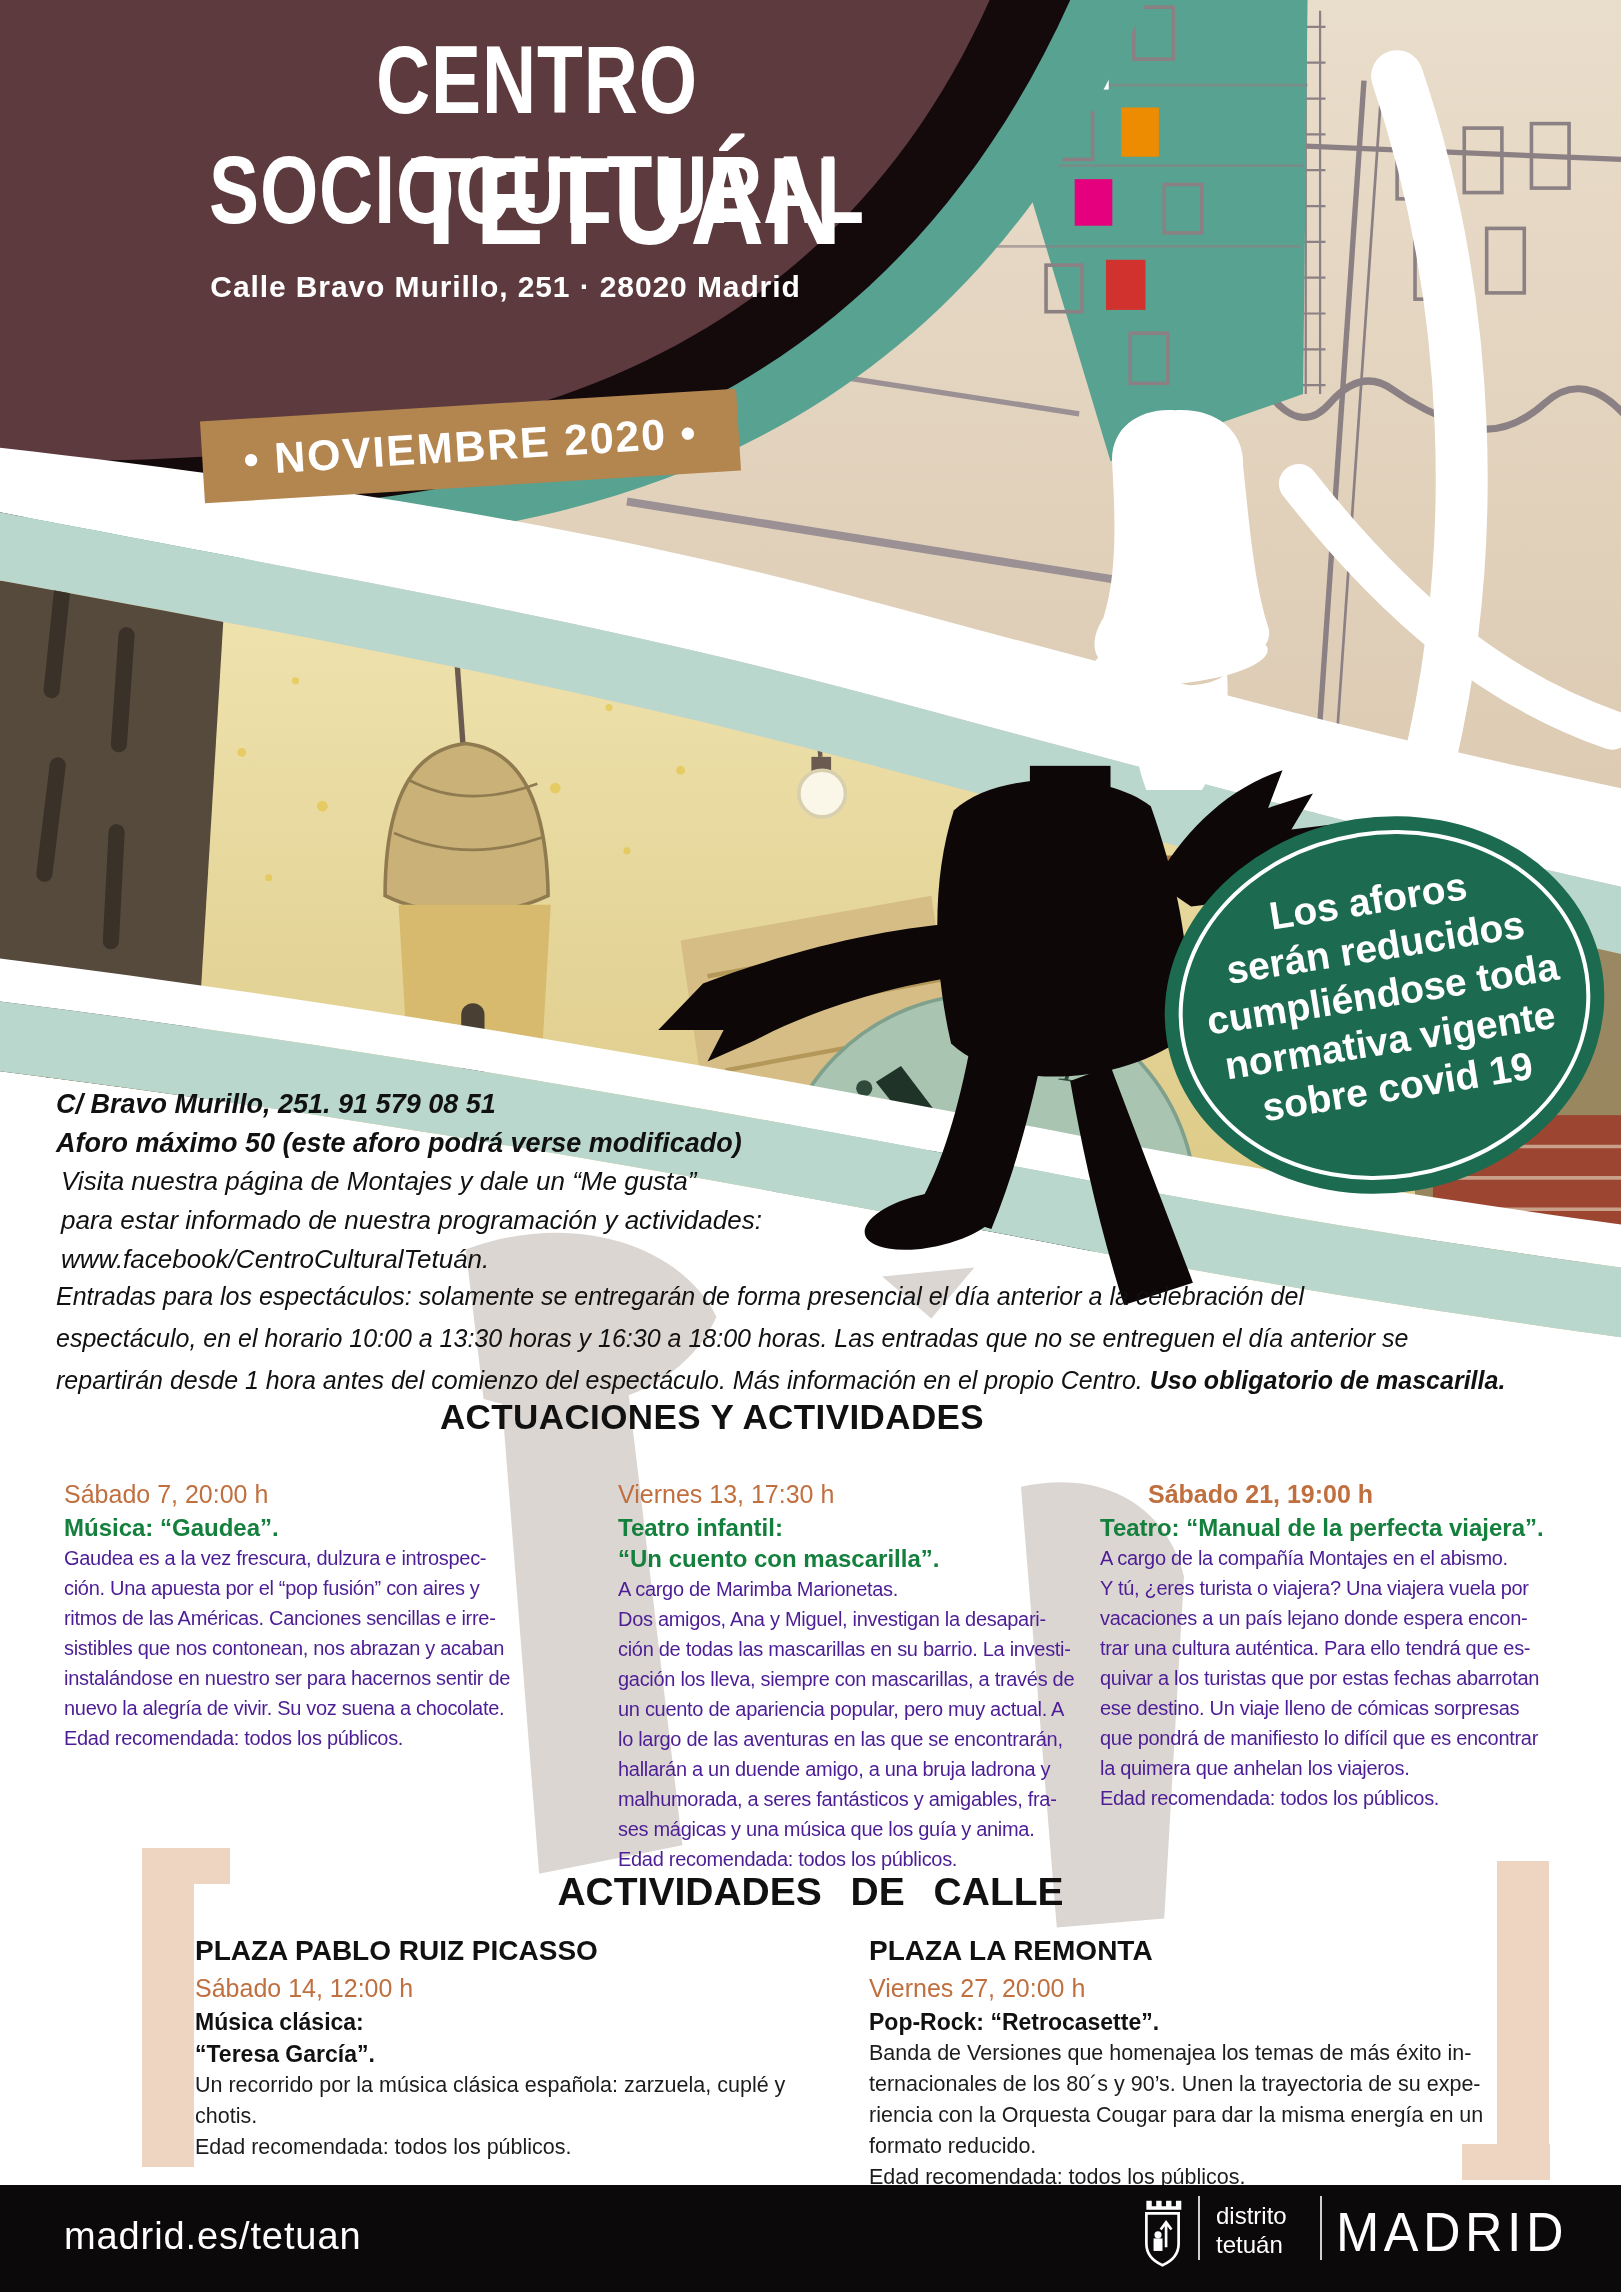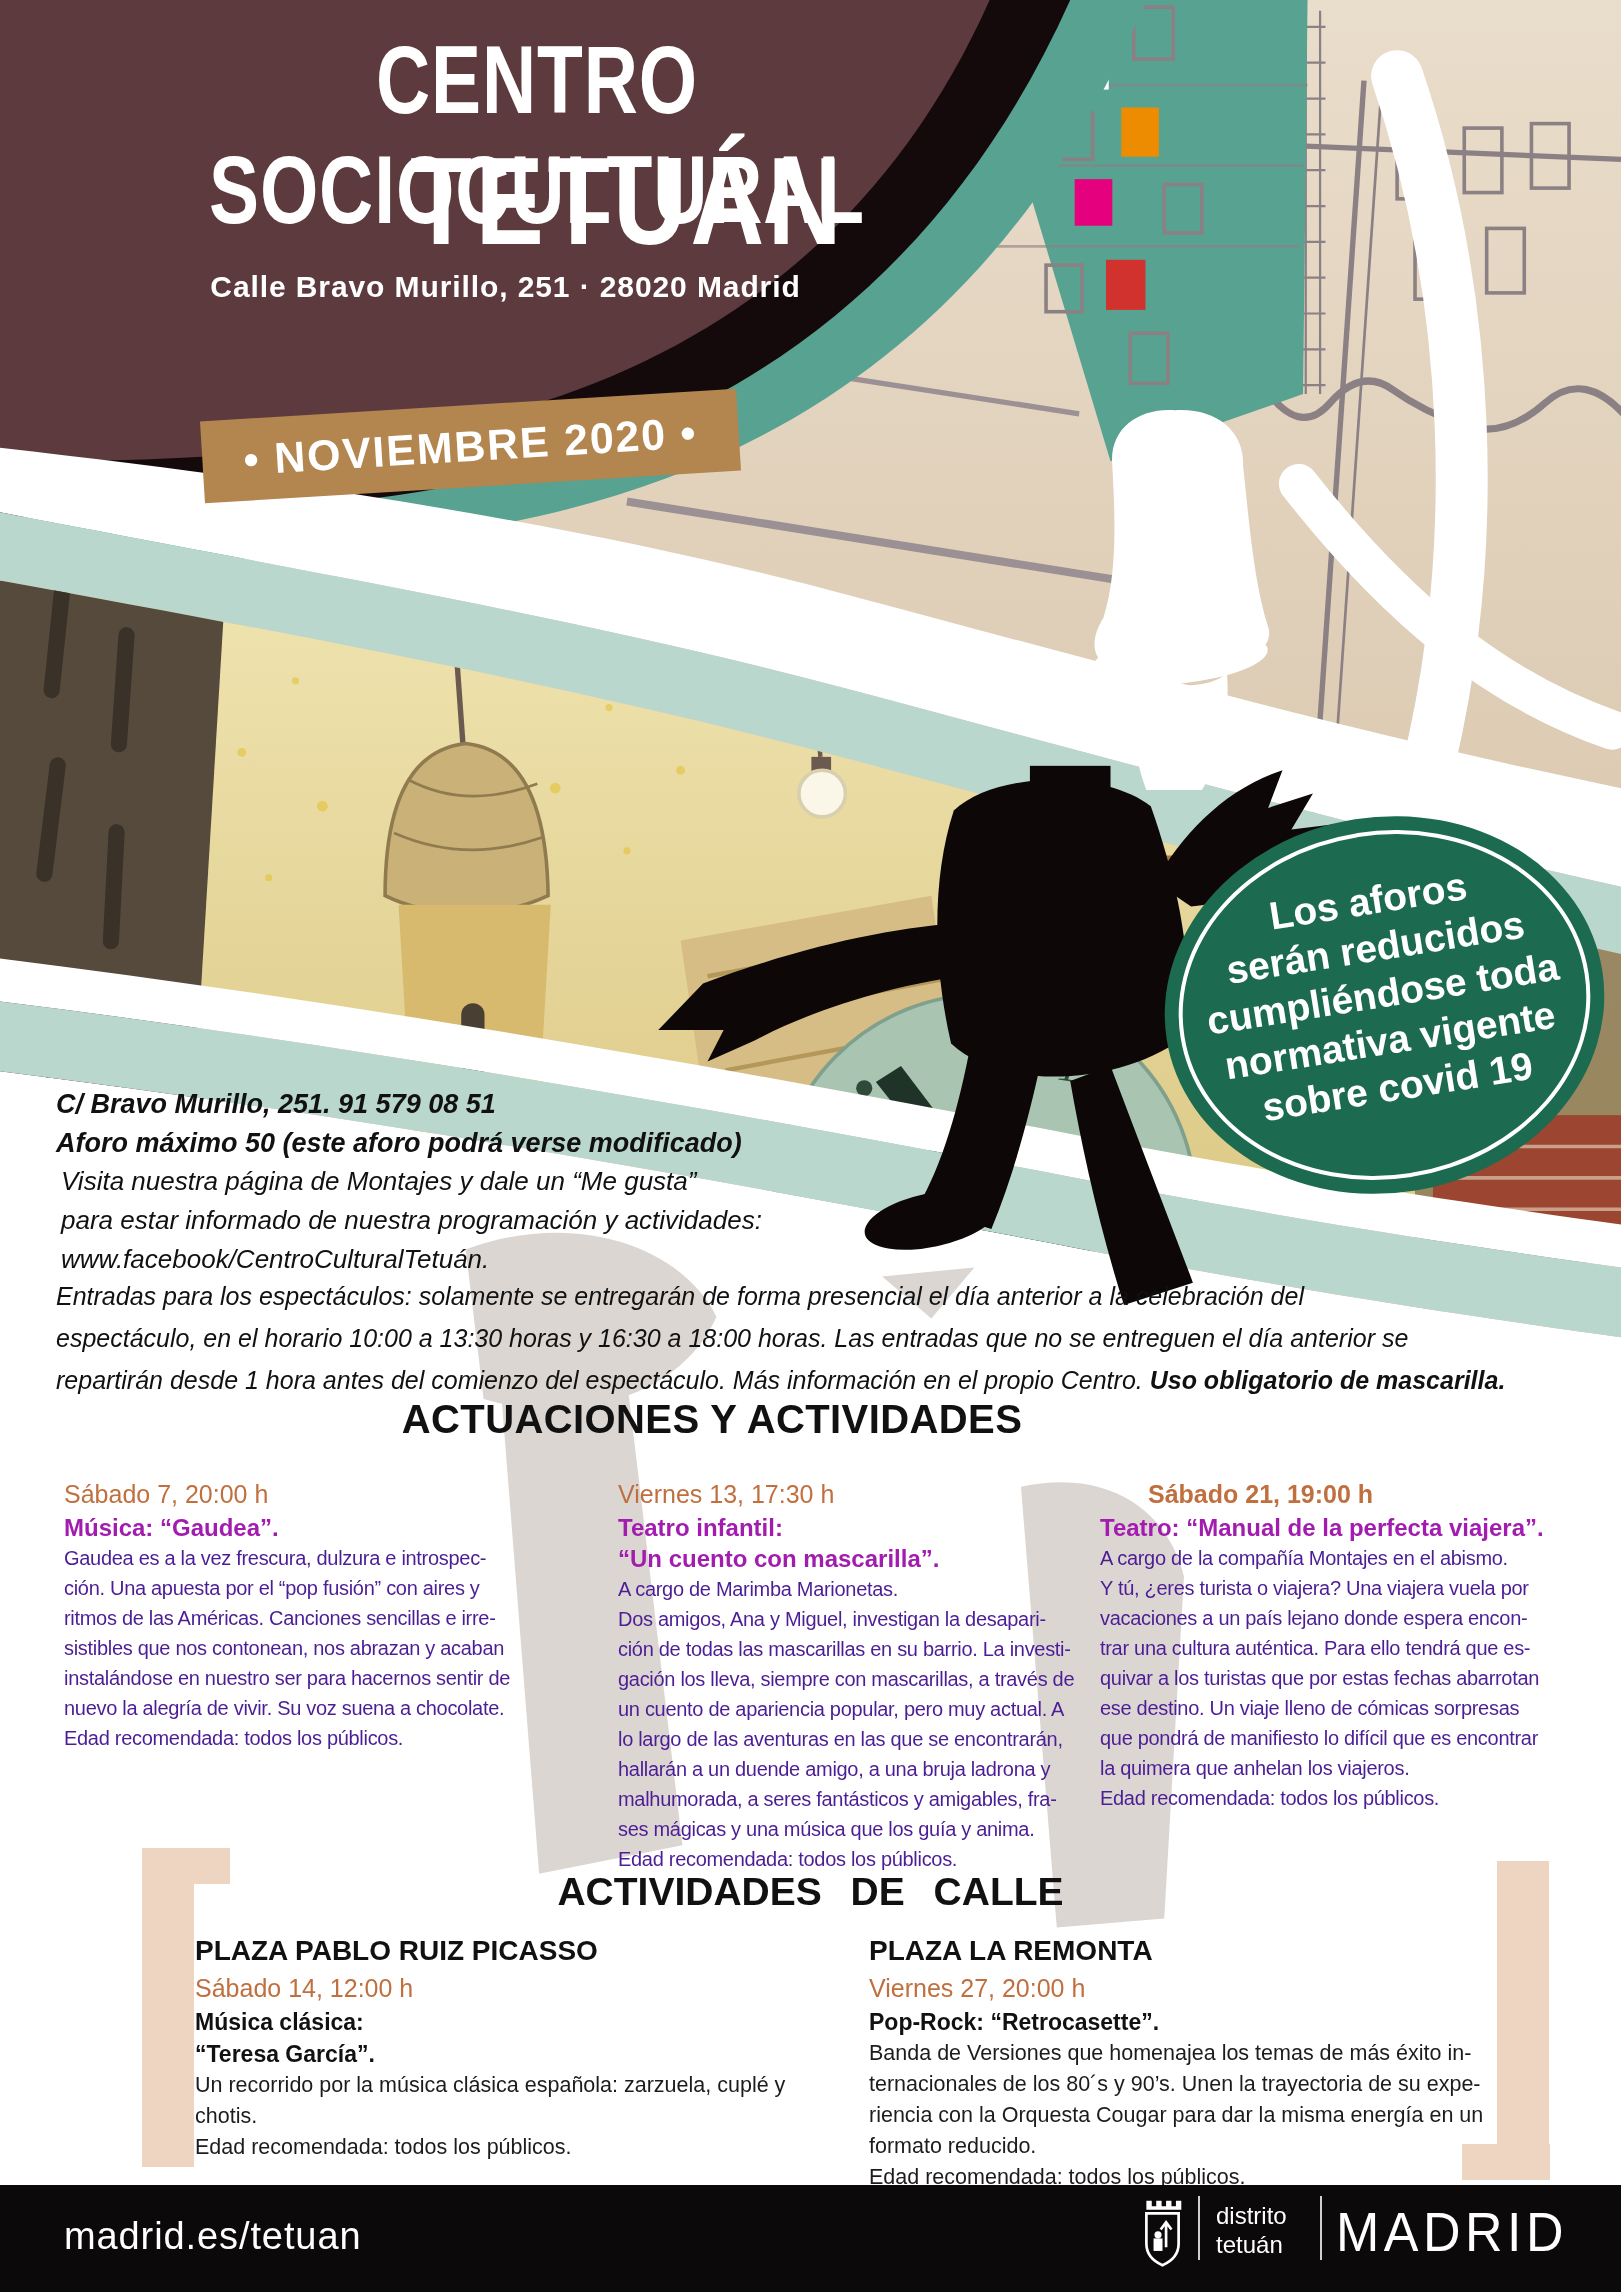--- a/index.html
+++ b/index.html
@@ -32,28 +32,28 @@
   
   .contact{left:56px;top:1085px;z-index:2;font-size:27px;font-weight:bold;font-style:italic;
            color:#111;line-height:39px;white-space:nowrap;}
   .facebook{left:61px;top:1162px;z-index:2;font-size:26px;font-style:italic;color:#111;
             line-height:39px;white-space:nowrap;}
   .tickets{left:56px;top:1275px;z-index:2;font-size:25px;font-style:italic;color:#111;
            line-height:42px;white-space:nowrap;}
   .tickets b{font-style:normal;font-weight:bold;font-style:italic;}
 
   .h-performances{left:0;top:1397px;width:1424px;text-align:center;z-index:2;
-                  font-size:40px;font-weight:bold;color:#111;letter-spacing:0.4px;}
+                  font-size:35px;font-weight:bold;color:#111;letter-spacing:0.4px;}
   .h-street{left:0;top:1870px;width:1621px;text-align:center;z-index:2;
             font-size:39px;font-weight:bold;color:#111;word-spacing:18px;}
 
   .ev-col{z-index:2;}
   .ev-date{font-size:25px;color:#C06F3F;line-height:36px;white-space:nowrap;}
   .ev-date.bold{font-weight:bold;margin-left:48px;}
-  .ev-titles div{font-size:24px;font-weight:bold;color:#a21caf;line-height:31px;white-space:nowrap;}
+  .ev-titles div{font-size:24px;font-weight:bold;color:#15803d;line-height:31px;white-space:nowrap;}
   .ev-body div{font-size:20px;color:#4c1d95;line-height:30px;letter-spacing:-0.3px;white-space:nowrap;}
 
   .st-col{z-index:2;}
   .st-venue{font-size:28px;font-weight:bold;color:#111;line-height:39px;white-space:nowrap;}
   .st-date{font-size:25px;color:#C06F3F;line-height:36px;white-space:nowrap;}
   .st-titles div{font-size:23px;font-weight:bold;color:#111;line-height:32px;white-space:nowrap;}
   .st-body div{font-size:21.5px;color:#1c1c1c;line-height:31px;white-space:nowrap;}
 
   .bracket{background:#EED5C2;z-index:1;}
 

